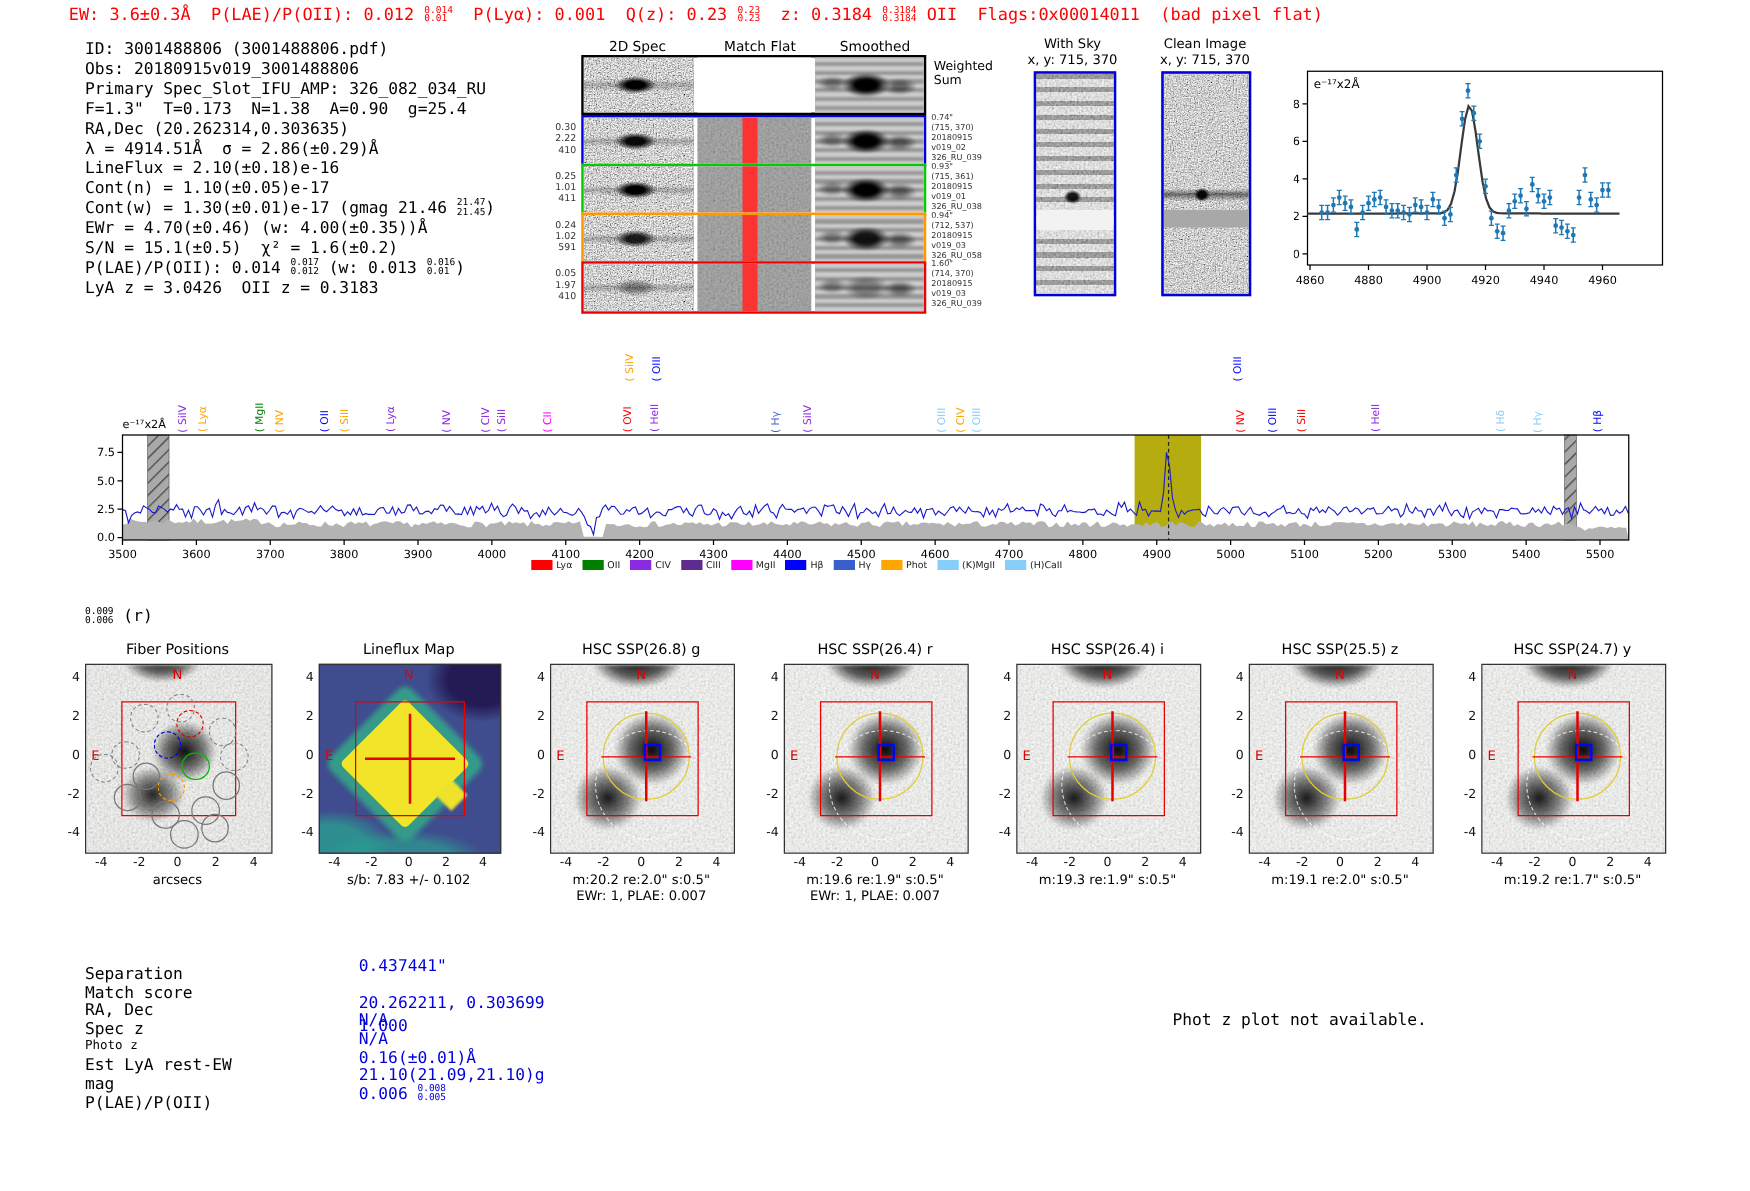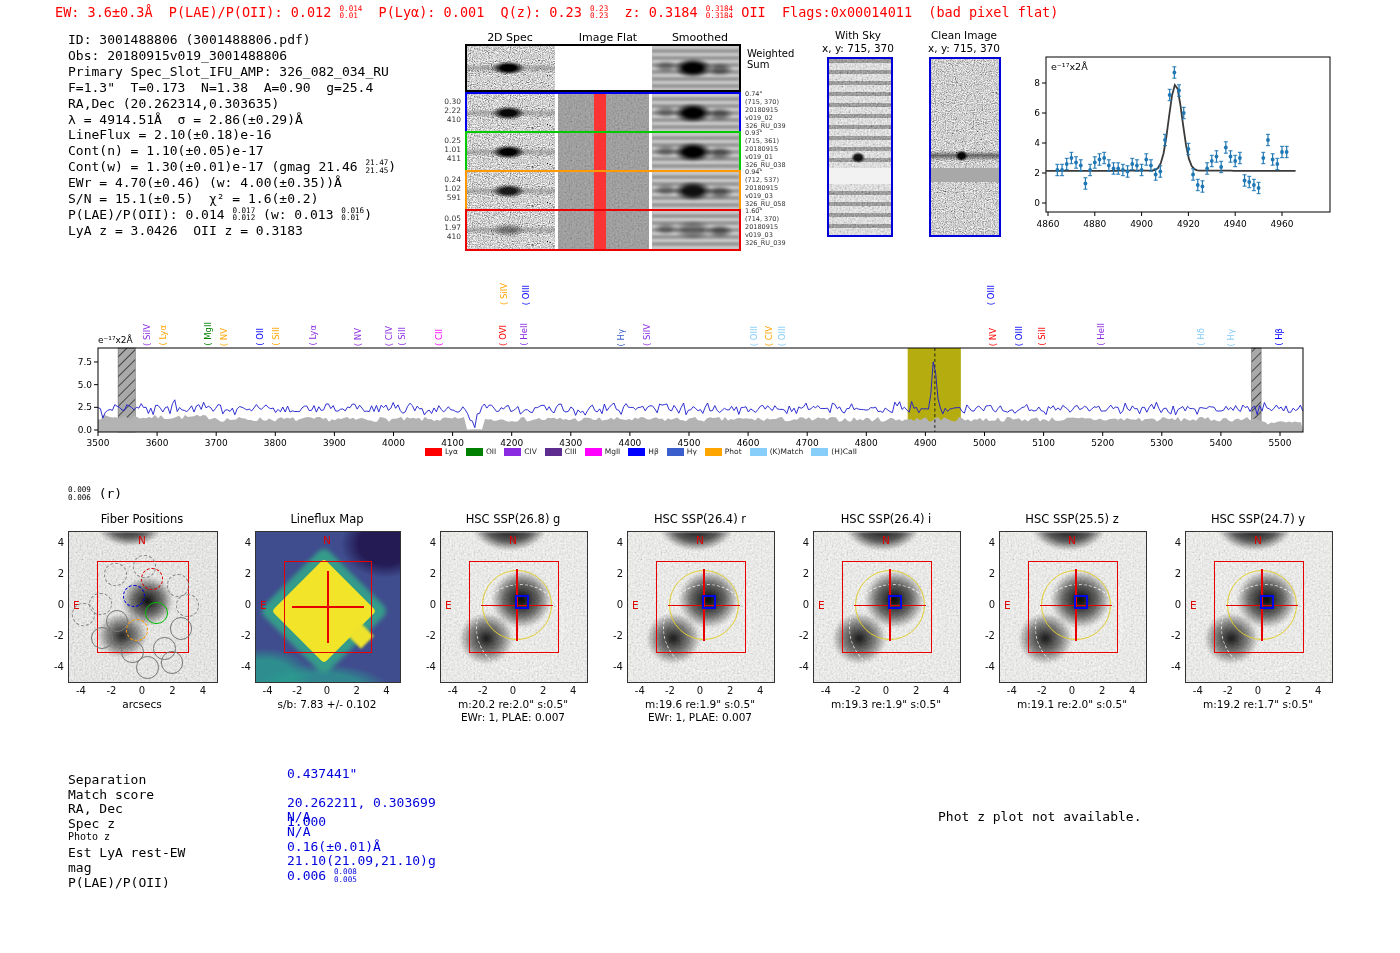--- a/index.html
+++ b/index.html
@@ -68,21 +68,21 @@
       </feComponentTransfer>
     </filter>
   </defs>
 </svg>
 
 <div id="page">
   <div id="hdr-red" class="mono"><span>EW: 3.6±0.3Å  P(LAE)/P(OII): 0.012 </span><span class="frac"><span>0.014</span><span>0.01</span></span><span>  P(Lyα): 0.001  Q(z): 0.23 </span><span class="frac"><span>0.23</span><span>0.23</span></span><span>  z: 0.3184 </span><span class="frac"><span>0.3184</span><span>0.3184</span></span><span> OII  Flags:0x00014011  (bad pixel flat)</span></div>
   <div id="info" class="mono"><div><span>ID: 3001488806 (3001488806.pdf)</span></div><div><span>Obs: 20180915v019_3001488806</span></div><div><span>Primary Spec_Slot_IFU_AMP: 326_082_034_RU</span></div><div><span>F=1.3"  T=0.173  N=1.38  A=0.90  g=25.4</span></div><div><span>RA,Dec (20.262314,0.303635)</span></div><div><span>λ = 4914.51Å  σ = 2.86(±0.29)Å</span></div><div><span>LineFlux = 2.10(±0.18)e-16</span></div><div><span>Cont(n) = 1.10(±0.05)e-17</span></div><div><span>Cont(w) = 1.30(±0.01)e-17 (gmag 21.46 </span><span class="frac"><span>21.47</span><span>21.45</span></span><span>)</span></div><div><span>EWr = 4.70(±0.46) (w: 4.00(±0.35))Å</span></div><div><span>S/N = 15.1(±0.5)  χ² = 1.6(±0.2)</span></div><div><span>P(LAE)/P(OII): 0.014 </span><span class="frac"><span>0.017</span><span>0.012</span></span><span> (w: 0.013 </span><span class="frac"><span>0.016</span><span>0.01</span></span><span>)</span></div><div><span>LyA z = 3.0426  OII z = 0.3183</span></div></div>
   <div id="spec2d">
       <div style="position: absolute; left: 25px; top: 3px; width: 100px; text-align: center; font-size: 11px;">2D Spec</div>
-      <div style="position: absolute; left: 123px; top: 3px; width: 100px; text-align: center; font-size: 11px;">Image Flat</div>
+      <div style="position: absolute; left: 123px; top: 3px; width: 100px; text-align: center; font-size: 11px;">Match Flat</div>
       <div style="position: absolute; left: 215px; top: 3px; width: 100px; text-align: center; font-size: 11px;">Smoothed</div>
       <div style="position: absolute; left: 30px; top: 16px; width: 272px; height: 44px; border: 2.5px solid rgb(0, 0, 0); background: rgb(255, 255, 255);">
         <div style="position: absolute; left: 0px; top: 0px; width: 88px; height: 100%; background: rgb(150, 150, 150); overflow: hidden;">
           <svg class="noisefill" style="opacity: 0.95;">
             <rect x="0" y="0" width="100%" height="100%" filter="url(#gr2)"></rect>
           </svg>
           <div style="position: absolute; left: 0px; top: 0px; width: 100%; height: 100%; background: radial-gradient(24px 10px at 47% 50%, rgb(0, 0, 0) 0px, rgb(0, 0, 0) 30%, rgba(0, 0, 0, 0) 70%), linear-gradient(rgba(0, 0, 0, 0) 40%, rgba(0, 0, 0, 0.22) 50%, rgba(0, 0, 0, 0) 62%);"></div>
         </div>
         <div style="position: absolute; left: 91px; top: 0px; width: 91px; height: 100%; background: rgb(255, 255, 255); overflow: hidden;"></div>
         <div style="position: absolute; left: 185px; top: 0px; width: 87px; height: 100%; background: rgb(181, 181, 181); overflow: hidden;">
@@ -585,21 +585,21 @@
       <div class="lg-item">
         <span class="lg-sw" style="background: rgb(58, 95, 205);"></span>
         <span class="lg-tx">Hγ</span>
       </div>
       <div class="lg-item">
         <span class="lg-sw" style="background: rgb(255, 165, 0);"></span>
         <span class="lg-tx">Phot</span>
       </div>
       <div class="lg-item">
         <span class="lg-sw" style="background: rgb(135, 206, 250);"></span>
-        <span class="lg-tx">(K)Match</span>
+        <span class="lg-tx">(K)MgII</span>
       </div>
       <div class="lg-item">
         <span class="lg-sw" style="background: rgb(135, 206, 250);"></span>
         <span class="lg-tx">(H)CaII</span>
       </div>
     </div>
   <div id="hscline" class="mono"><span class="frac"><span>0.009</span><span>0.006</span></span><span> (r)</span></div>
   <div id="cutouts">
       <div class="cut-title" style="left: 48px; top: 512px; width: 188px;">Fiber Positions</div>
       <div style="position: absolute; left: 68px; top: 531px; width: 148px; height: 150px; border: 1px solid rgb(51, 51, 51); box-sizing: content-box; overflow: hidden; background: rgb(236, 236, 234);">

